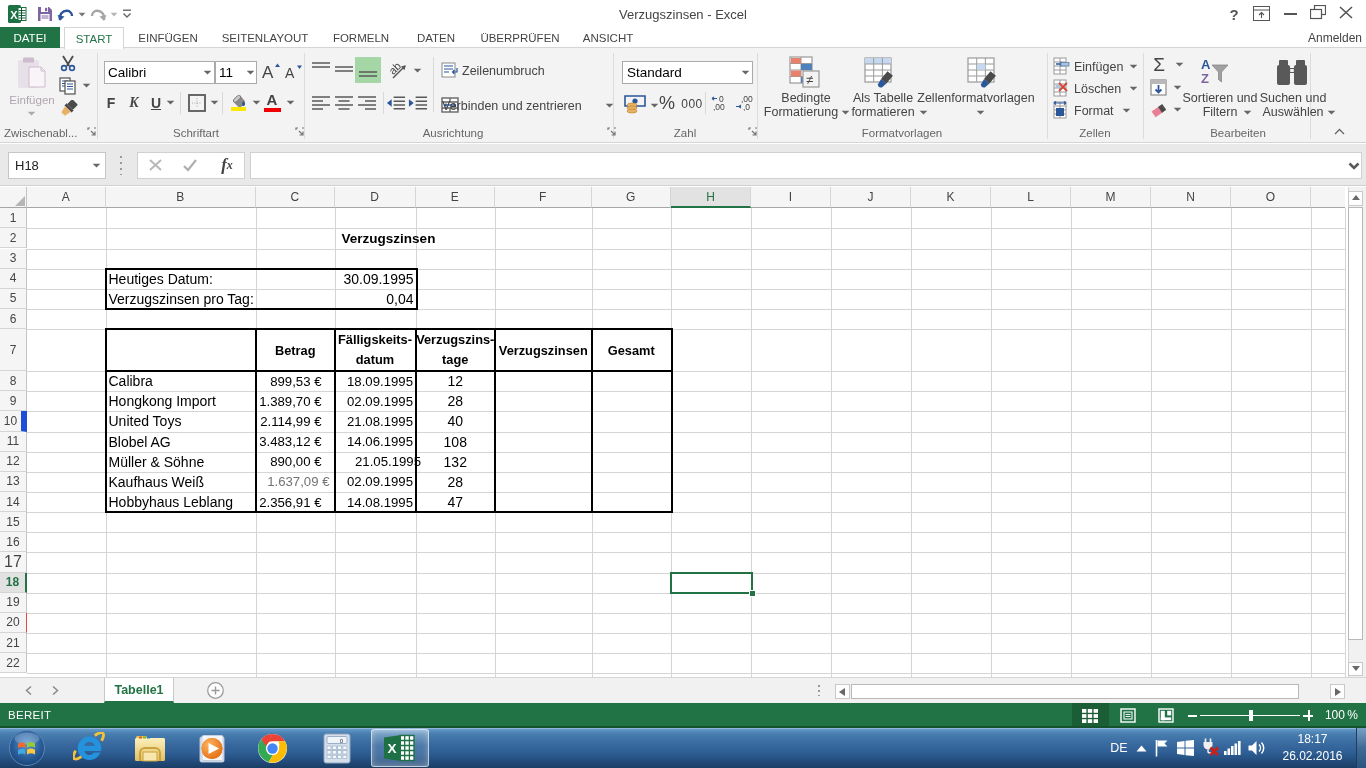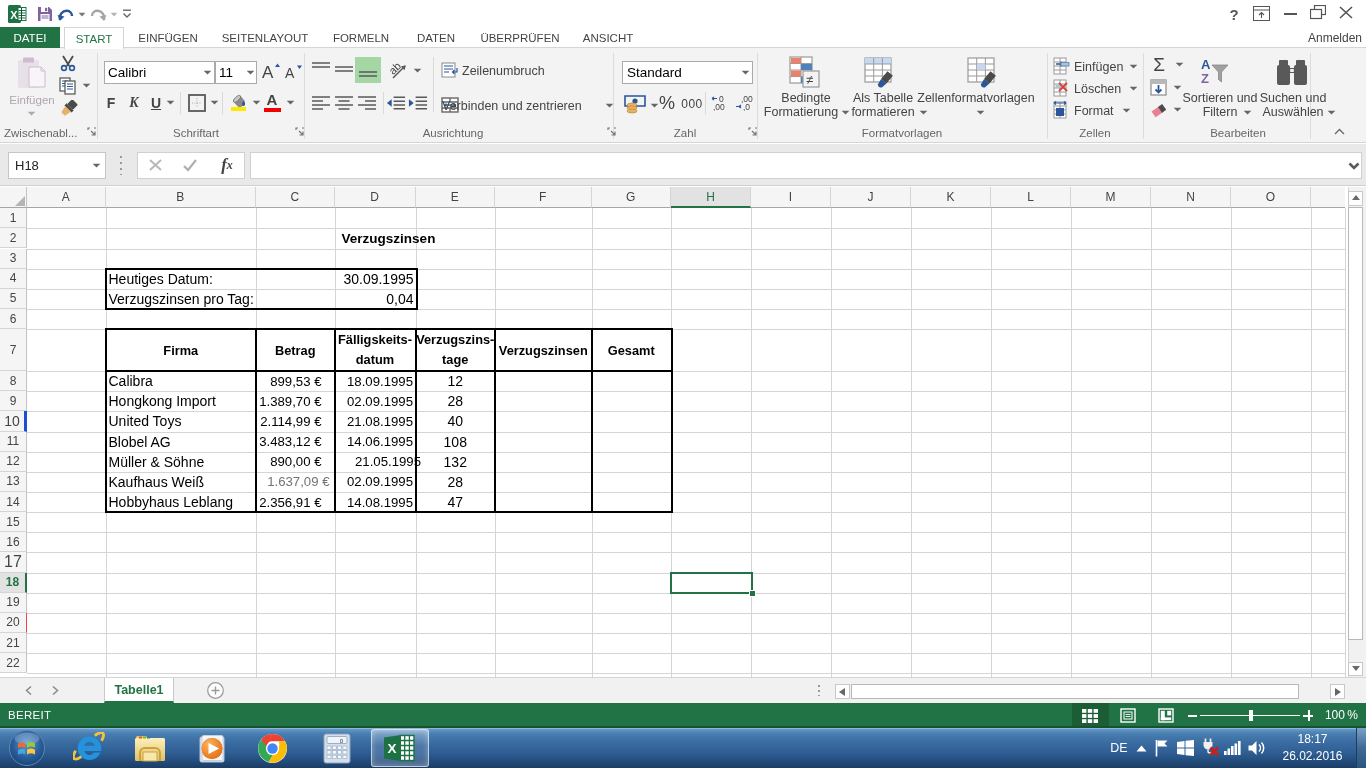--- a/index.html
+++ b/index.html
@@ -42,20 +42,21 @@
 <path d="M14 13 C15 7 11 3.5 7 3.8 C4 4 2 6.5 2 9" fill="none" stroke="#a6a6a6" stroke-width="2.4"></path>
 <path d="M16.5 8 L13.8 13.8 L9.5 9.5 z" fill="#a6a6a6"></path>
 </svg>
 <svg class="a" style="left:110px;top:12px;" width="8" height="5" viewBox="0 0 8 5">
       <path d="M0.6 0.8 L7.4 0.8 L4 4.4 z" fill="#b5b5b5"></path>
     </svg>
 <svg class="a" style="left:122px;top:9px;" width="10" height="9" viewBox="0 0 10 9">
 <path d="M1 1.2h8" stroke="#666" stroke-width="1.4"></path>
 <path d="M1.5 4.5 L5 8 L8.5 4.5" fill="none" stroke="#666" stroke-width="1.4"></path>
 </svg>
+<div class="a ct" style="left:500px;top:4px;width:366px;height:20px;font-size:13px;color:#444;">Verzugszinsen - Excel</div>
 <div class="a ct" style="left:1224px;top:4px;width:20px;height:20px;font-size:15px;color:#555;font-weight:bold;">?</div>
 <svg class="a" style="left:1253px;top:6px;" width="17" height="15" viewBox="0 0 17 15">
 <rect x="0.5" y="0.5" width="16" height="14" fill="none" stroke="#555" stroke-width="1"></rect>
 <path d="M0.5 4h16" stroke="#555" stroke-width="1"></path>
 <path d="M8.5 12 v-5 M6 9 l2.5-2.5 L11 9" fill="none" stroke="#555" stroke-width="1.1"></path>
 </svg>
 <div class="a" style="left:1284px;top:13px;width:13px;height:2px;background:#555;"></div>
 <svg class="a" style="left:1310px;top:5px;" width="16" height="15" viewBox="0 0 16 15">
 <rect x="4.5" y="0.5" width="11" height="9" fill="none" stroke="#555" stroke-width="1.2"></rect>
 <rect x="0.5" y="4.5" width="11" height="9" fill="#fff" stroke="#555" stroke-width="1.2"></rect>
@@ -437,21 +438,21 @@
 <div class="a" style="left:1311px;top:187px;width:34px;height:21px;background:#f5f5f5;border-bottom:1px solid #a6a6a6;"></div>
 <div class="a ct" style="left:0;top:208.2px;width:27px;height:20.150000000000006px;background:#f5f5f5;border-right:1px solid #c3c3c3;border-bottom:1px solid #d5d5d5;color:#444;font-size:12px;font-weight:normal;">1</div>
 <div class="a ct" style="left:0;top:228.35px;width:27px;height:20.150000000000006px;background:#f5f5f5;border-right:1px solid #c3c3c3;border-bottom:1px solid #d5d5d5;color:#444;font-size:12px;font-weight:normal;">2</div>
 <div class="a ct" style="left:0;top:248.5px;width:27px;height:20.149999999999977px;background:#f5f5f5;border-right:1px solid #c3c3c3;border-bottom:1px solid #d5d5d5;color:#444;font-size:12px;font-weight:normal;">3</div>
 <div class="a ct" style="left:0;top:268.65px;width:27px;height:20.149999999999977px;background:#f5f5f5;border-right:1px solid #c3c3c3;border-bottom:1px solid #d5d5d5;color:#444;font-size:12px;font-weight:normal;">4</div>
 <div class="a ct" style="left:0;top:288.79999999999995px;width:27px;height:20.150000000000034px;background:#f5f5f5;border-right:1px solid #c3c3c3;border-bottom:1px solid #d5d5d5;color:#444;font-size:12px;font-weight:normal;">5</div>
 <div class="a ct" style="left:0;top:308.95px;width:27px;height:20.149999999999977px;background:#f5f5f5;border-right:1px solid #c3c3c3;border-bottom:1px solid #d5d5d5;color:#444;font-size:12px;font-weight:normal;">6</div>
 <div class="a ct" style="left:0;top:329.09999999999997px;width:27px;height:42.0px;background:#f5f5f5;border-right:1px solid #c3c3c3;border-bottom:1px solid #d5d5d5;color:#444;font-size:12px;font-weight:normal;">7</div>
 <div class="a ct" style="left:0;top:371.09999999999997px;width:27px;height:20.149999999999977px;background:#f5f5f5;border-right:1px solid #c3c3c3;border-bottom:1px solid #d5d5d5;color:#444;font-size:12px;font-weight:normal;">8</div>
 <div class="a ct" style="left:0;top:391.24999999999994px;width:27px;height:20.150000000000034px;background:#f5f5f5;border-right:1px solid #c3c3c3;border-bottom:1px solid #d5d5d5;color:#444;font-size:12px;font-weight:normal;">9</div>
-<div class="a ct" style="left:0;top:411.4px;width:27px;height:20.149999999999977px;background:#f5f5f5;border-right:3px solid #1d4ed8;border-bottom:1px solid #d5d5d5;color:#444;font-size:14px;font-weight:normal;">10</div>
+<div class="a ct" style="left:0;top:411.4px;width:27px;height:20.149999999999977px;background:#f5f5f5;border-right:6px solid #1d4ed8;border-bottom:1px solid #d5d5d5;color:#444;font-size:12px;font-weight:normal;">10</div>
 <div class="a ct" style="left:0;top:431.54999999999995px;width:27px;height:20.149999999999977px;background:#f5f5f5;border-right:1px solid #c3c3c3;border-bottom:1px solid #d5d5d5;color:#444;font-size:12px;font-weight:normal;">11</div>
 <div class="a ct" style="left:0;top:451.69999999999993px;width:27px;height:20.150000000000034px;background:#f5f5f5;border-right:1px solid #c3c3c3;border-bottom:1px solid #d5d5d5;color:#444;font-size:12px;font-weight:normal;">12</div>
 <div class="a ct" style="left:0;top:471.84999999999997px;width:27px;height:20.149999999999977px;background:#f5f5f5;border-right:1px solid #c3c3c3;border-bottom:1px solid #d5d5d5;color:#444;font-size:12px;font-weight:normal;">13</div>
 <div class="a ct" style="left:0;top:491.99999999999994px;width:27px;height:20.150000000000034px;background:#f5f5f5;border-right:1px solid #c3c3c3;border-bottom:1px solid #d5d5d5;color:#444;font-size:12px;font-weight:normal;">14</div>
 <div class="a ct" style="left:0;top:512.15px;width:27px;height:20.149999999999977px;background:#f5f5f5;border-right:1px solid #c3c3c3;border-bottom:1px solid #d5d5d5;color:#444;font-size:12px;font-weight:normal;">15</div>
 <div class="a ct" style="left:0;top:532.3px;width:27px;height:20.149999999999977px;background:#f5f5f5;border-right:1px solid #c3c3c3;border-bottom:1px solid #d5d5d5;color:#444;font-size:12px;font-weight:normal;">16</div>
 <div class="a ct" style="left:0;top:552.4499999999999px;width:27px;height:20.149999999999977px;background:#f5f5f5;border-right:1px solid #c3c3c3;border-bottom:1px solid #d5d5d5;color:#444;font-size:16px;font-weight:normal;">17</div>
 <div class="a ct" style="left:0;top:572.5999999999999px;width:27px;height:20.15000000000009px;background:#e2e2e2;border-right:2px solid #217346;border-bottom:1px solid #d5d5d5;color:#217346;font-size:12px;font-weight:bold;">18</div>
 <div class="a ct" style="left:0;top:592.75px;width:27px;height:20.149999999999977px;background:#f5f5f5;border-right:1px solid #c3c3c3;border-bottom:1px solid #d5d5d5;color:#444;font-size:12px;font-weight:normal;">19</div>
 <div class="a ct" style="left:0;top:612.9px;width:27px;height:20.149999999999977px;background:#f5f5f5;border-right:1px solid #ef4444;border-bottom:1px solid #d5d5d5;color:#444;font-size:12px;font-weight:normal;">20</div>
@@ -494,21 +495,20 @@
 <div class="a" style="left:27px;top:612.9px;width:1318px;height:1px;background:#d5d5d5;"></div>
 <div class="a" style="left:27px;top:633.05px;width:1318px;height:1px;background:#d5d5d5;"></div>
 <div class="a" style="left:27px;top:653.1999999999999px;width:1318px;height:1px;background:#d5d5d5;"></div>
 <div class="a" style="left:27px;top:673.3499999999999px;width:1318px;height:1px;background:#d5d5d5;"></div>
 <div class="a ct" style="left:308.5px;top:228.35px;width:160px;height:20.15px;font-size:13.5px;color:#000;font-weight:bold;white-space:nowrap;">Verzugszinsen</div>
 <div class="a cl" style="left:105.5px;top:268.65px;width:200px;height:20.15px;padding-left:3px;font-size:14px;color:#000;white-space:nowrap;">Heutiges Datum:</div>
 <div class="a cl" style="left:105.5px;top:288.79999999999995px;width:200px;height:20.15px;padding-left:3px;font-size:14px;color:#000;white-space:nowrap;">Verzugszinsen pro Tag:</div>
 <div class="a cr" style="left:334.5px;top:268.65px;width:80px;height:20.15px;padding-right:1px;font-size:14px;color:#000;white-space:nowrap;">30.09.1995</div>
 <div class="a cr" style="left:334.5px;top:288.79999999999995px;width:80px;height:20.15px;padding-right:1px;font-size:14px;color:#000;white-space:nowrap;">0,04</div>
 <div class="a" style="left:104.5px;top:267.65px;width:313.0px;height:42.30000000000001px;border:2px solid #000;"></div>
-<div class="a ct" style="left:105.5px;top:329.09999999999997px;width:150.5px;height:42.0px;font-size:12.8px;color:#000;font-weight:bold;white-space:nowrap;">Firma</div>
 <div class="a ct" style="left:256px;top:329.09999999999997px;width:78.5px;height:42.0px;font-size:12.8px;color:#000;font-weight:bold;white-space:nowrap;">Betrag</div>
 <div class="a" style="left:334.5px;top:329.09999999999997px;width:81px;height:42.0px;display:flex;flex-direction:column;align-items:center;justify-content:center;font-size:12.8px;font-weight:bold;line-height:20px;">
       <span>Fälligskeits-</span>
       <span>datum</span>
     </div>
 <div class="a" style="left:415.5px;top:329.09999999999997px;width:79.5px;height:42.0px;display:flex;flex-direction:column;align-items:center;justify-content:center;font-size:12.8px;font-weight:bold;line-height:20px;">
       <span>Verzugszins-</span>
       <span>tage</span>
     </div>
 <div class="a ct" style="left:495px;top:329.09999999999997px;width:96.5px;height:42.0px;font-size:12.8px;color:#000;font-weight:bold;white-space:nowrap;">Verzugszinsen</div>

